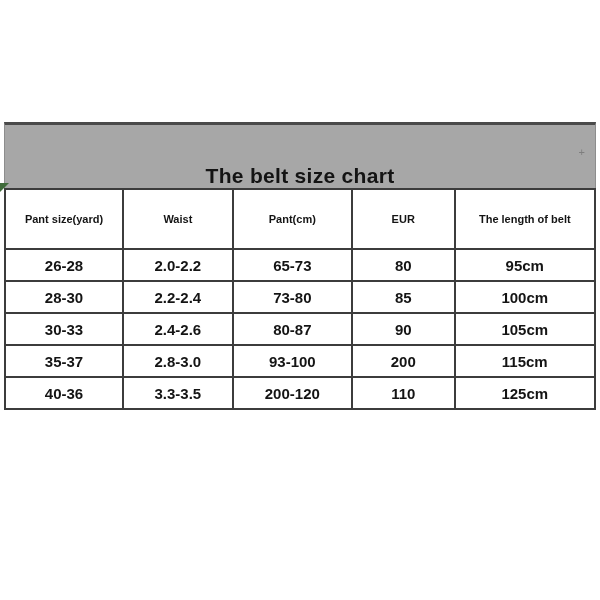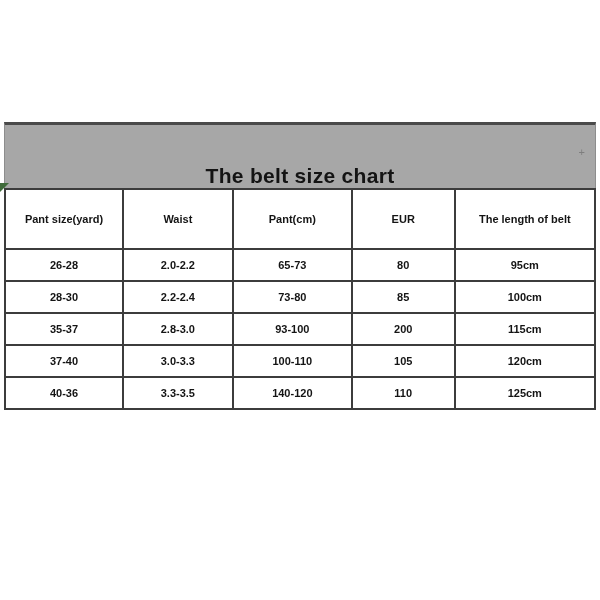--- a/index.html
+++ b/index.html
@@ -67,21 +67,21 @@
     color: #141414;
     padding: 0 4px;
   }
   .size-table th {
     height: 58px;
     font-size: 11px;
     line-height: 22px;
   }
   .size-table td {
     height: 30px;
-    font-size: 11px;
+    font-size: 15px;
   }
   .corner-mark {
     position: absolute;
     left: 0;
     top: 183px;
     width: 0;
     height: 0;
     border-top: 9px solid #3f6b3a;
     border-right: 9px solid transparent;
   }
@@ -122,37 +122,37 @@
         <td>95cm</td>
       </tr>
       <tr>
         <td>28-30</td>
         <td>2.2-2.4</td>
         <td>73-80</td>
         <td>85</td>
         <td>100cm</td>
       </tr>
       <tr>
+        <td>30-33</td>
+        <td>2.4-2.6</td>
+        <td>80-87</td>
+        <td>90</td>
+        <td>105cm</td>
+      </tr>
+      <tr>
         <td>35-37</td>
         <td>2.8-3.0</td>
         <td>93-100</td>
         <td>200</td>
         <td>115cm</td>
       </tr>
       <tr>
-        <td>37-40</td>
-        <td>3.0-3.3</td>
-        <td>100-110</td>
-        <td>105</td>
-        <td>120cm</td>
-      </tr>
-      <tr>
         <td>40-36</td>
         <td>3.3-3.5</td>
-        <td>140-120</td>
+        <td>200-120</td>
         <td>110</td>
         <td>125cm</td>
       </tr>
     </tbody>
   </table>
 
   <div class="corner-mark"></div>
 
 </div>
 

